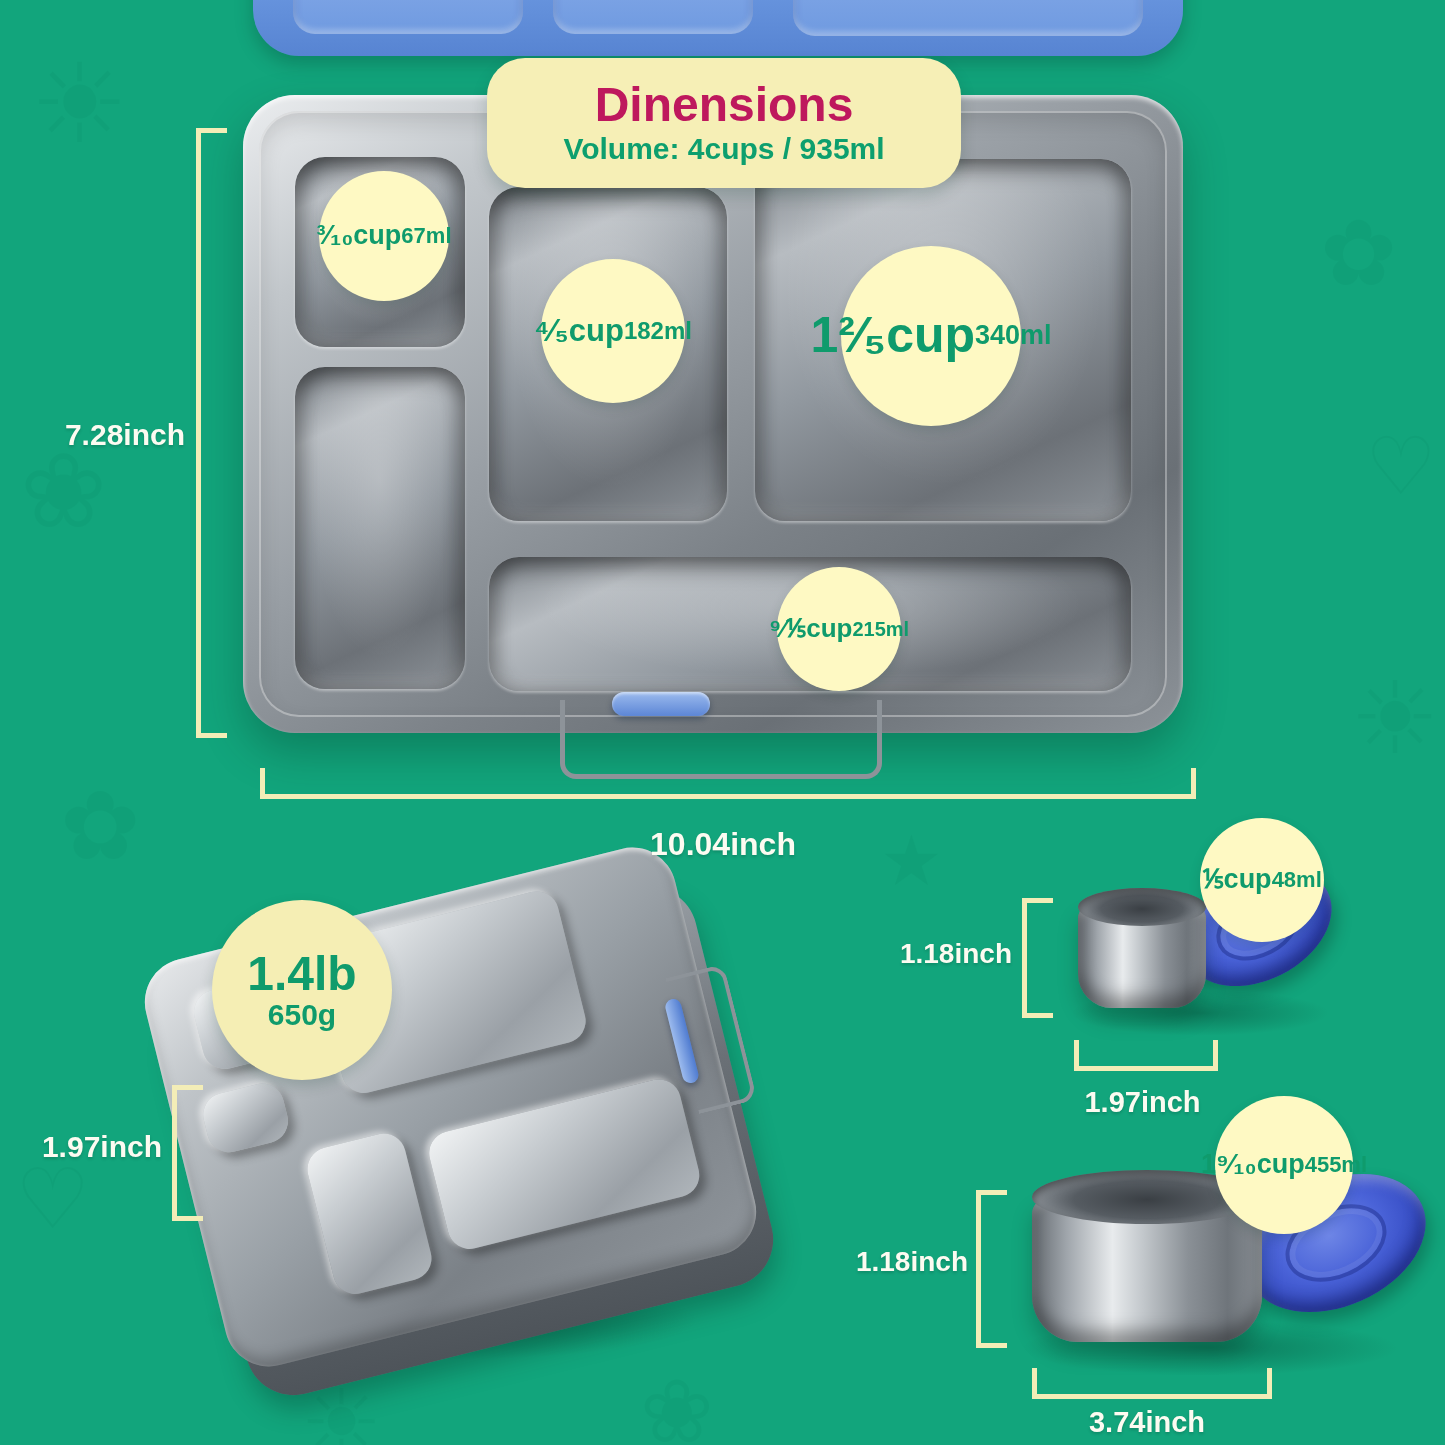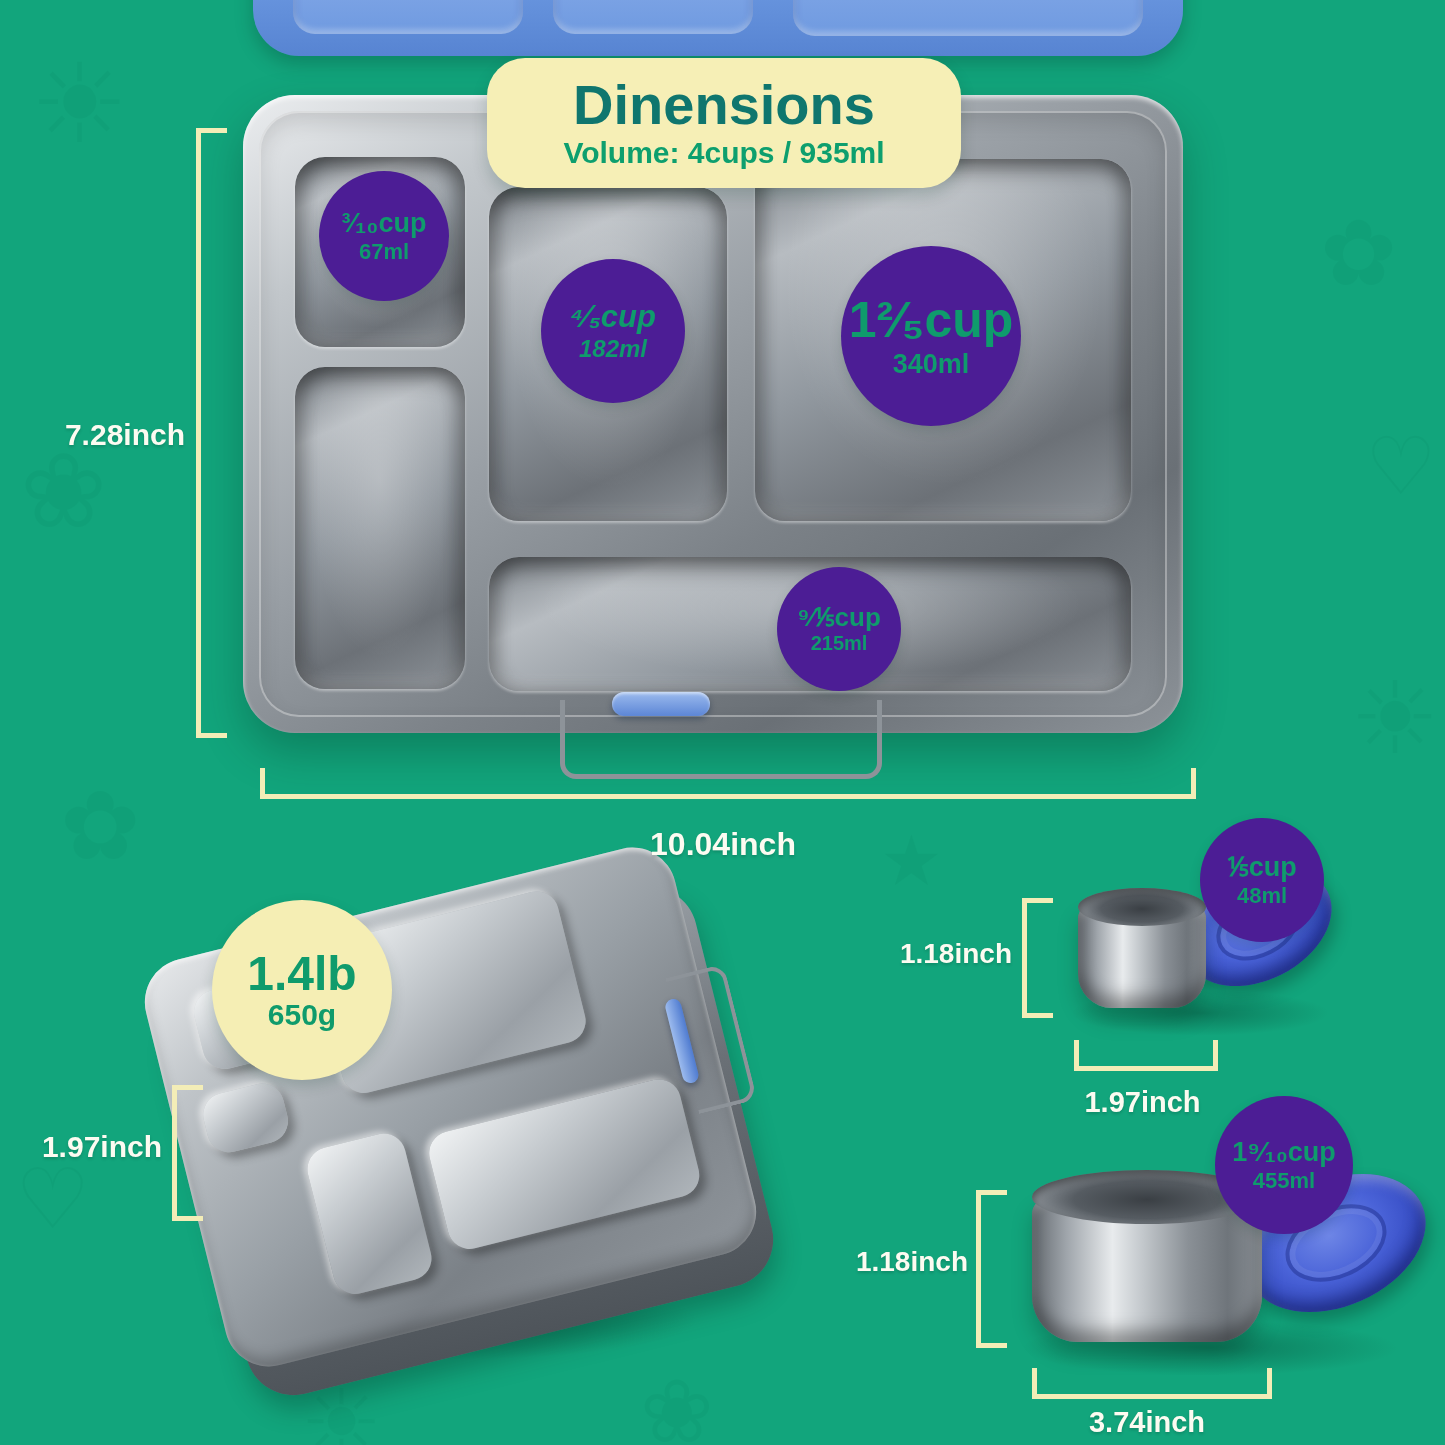--- a/index.html
+++ b/index.html
@@ -22,21 +22,21 @@
     box-shadow:inset 0 6px 10px rgba(20,50,120,.35), inset 0 -4px 6px rgba(255,255,255,.35);
   }
 
   
   .title-pill{
     position:absolute; left:487px; top:58px; width:474px; height:130px; z-index:6;
     background:#f6efb6; border-radius:38px;
     display:flex; flex-direction:column; align-items:center; justify-content:center;
     box-shadow:0 8px 16px rgba(0,50,35,.18);
   }
-  .title-main{font-size:56px; font-weight:bold; color:#0f766e; line-height:1.05;}
+  .title-main{font-size:48px; font-weight:bold; color:#be185d; line-height:1.05;}
   .title-sub{font-size:30px; font-weight:bold; color:#0d9f6e; margin-top:2px;}
 
   
   .tray{
     position:absolute; left:243px; top:95px; width:940px; height:638px; z-index:3;
     border-radius:52px;
     background:linear-gradient(148deg,#eceef0 0%, #c2c7cb 18%, #9aa0a6 42%, #7c8288 62%, #6a7076 78%, #8d9399 100%);
     box-shadow:0 20px 44px rgba(0,45,30,.30), inset 0 3px 5px rgba(255,255,255,.7);
   }
   .tray-rim{
@@ -59,22 +59,22 @@
   }
   .latch-band{
     position:absolute; left:612px; top:692px; width:98px; height:24px; z-index:5;
     border-radius:12px; background:linear-gradient(180deg,#9cbbee,#5c86d6);
     box-shadow:0 3px 6px rgba(0,30,60,.35), inset 0 2px 3px rgba(255,255,255,.5);
   }
 
   
   .badge{
     position:absolute; z-index:6; border-radius:50%;
-    background:#4c1d95; color:#0f9b6c; font-weight:bold;
-    display:flex; flex-direction:column; align-items:center; justify-content:center;
+    background:#fef9c3; color:#0f9b6c; font-weight:bold;
+    display:flex; flex-direction:row; align-items:center; justify-content:center;
     text-align:center; box-shadow:0 5px 12px rgba(0,50,35,.15);
     line-height:1.15;
   }
 
   
   .brk-left{position:absolute; z-index:6; border:5px solid #f3edb7; border-right:none; width:26px;}
   .brk-bottom{position:absolute; z-index:6; border:5px solid #f3edb7; border-top:none; height:26px;}
   .dim-label{
     position:absolute; z-index:6; color:#fcfbf1; font-weight:bold; font-size:30px;
     text-shadow:0 2px 3px rgba(0,40,30,.2);
@@ -170,21 +170,21 @@
     <div class="comp" style="left:512px; top:64px; width:376px; height:362px;"></div>
     <div class="comp" style="left:246px; top:462px; width:642px; height:134px;"></div>
   </div>
   <div class="latch-wire"></div>
   <div class="latch-band"></div>
 
   <div class="badge" style="left:319px; top:171px; width:130px; height:130px;">
     <span style="font-size:27px;">³⁄₁₀cup</span>
     <span style="font-size:22px;">67ml</span>
   </div>
-  <div class="badge" style="left:541px; top:259px; width:144px; height:144px;font-style:italic;">
+  <div class="badge" style="left:541px; top:259px; width:144px; height:144px;">
     <span style="font-size:31px;">⁴⁄₅cup</span>
     <span style="font-size:24px;">182ml</span>
   </div>
   <div class="badge" style="left:841px; top:246px; width:180px; height:180px;">
     <span style="font-size:50px;text-align:right;">1²⁄₅cup</span>
     <span style="font-size:27px;">340ml</span>
   </div>
   <div class="badge" style="left:777px; top:567px; width:124px; height:124px;">
     <span style="font-size:26px;">⁹⁄⅕cup</span>
     <span style="font-size:20px;">215ml</span>

